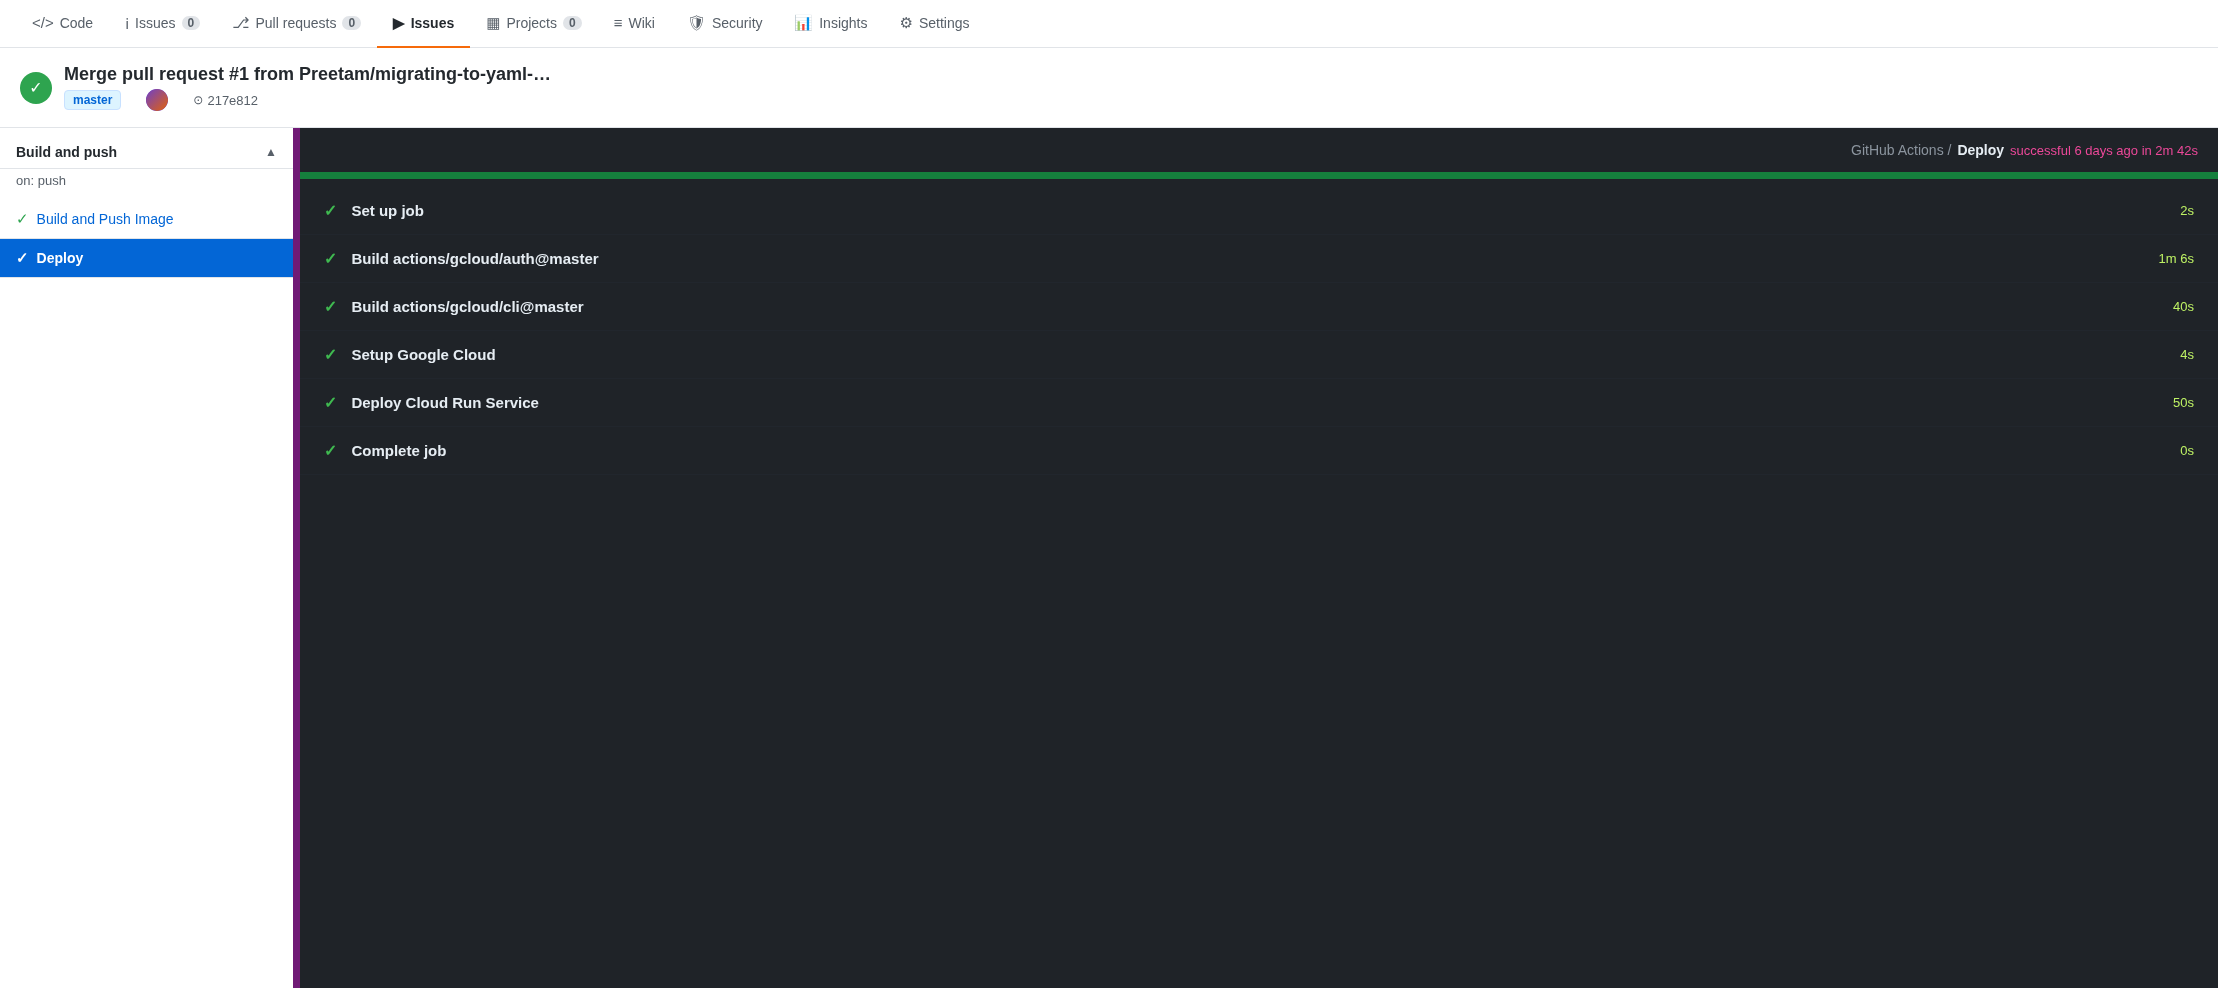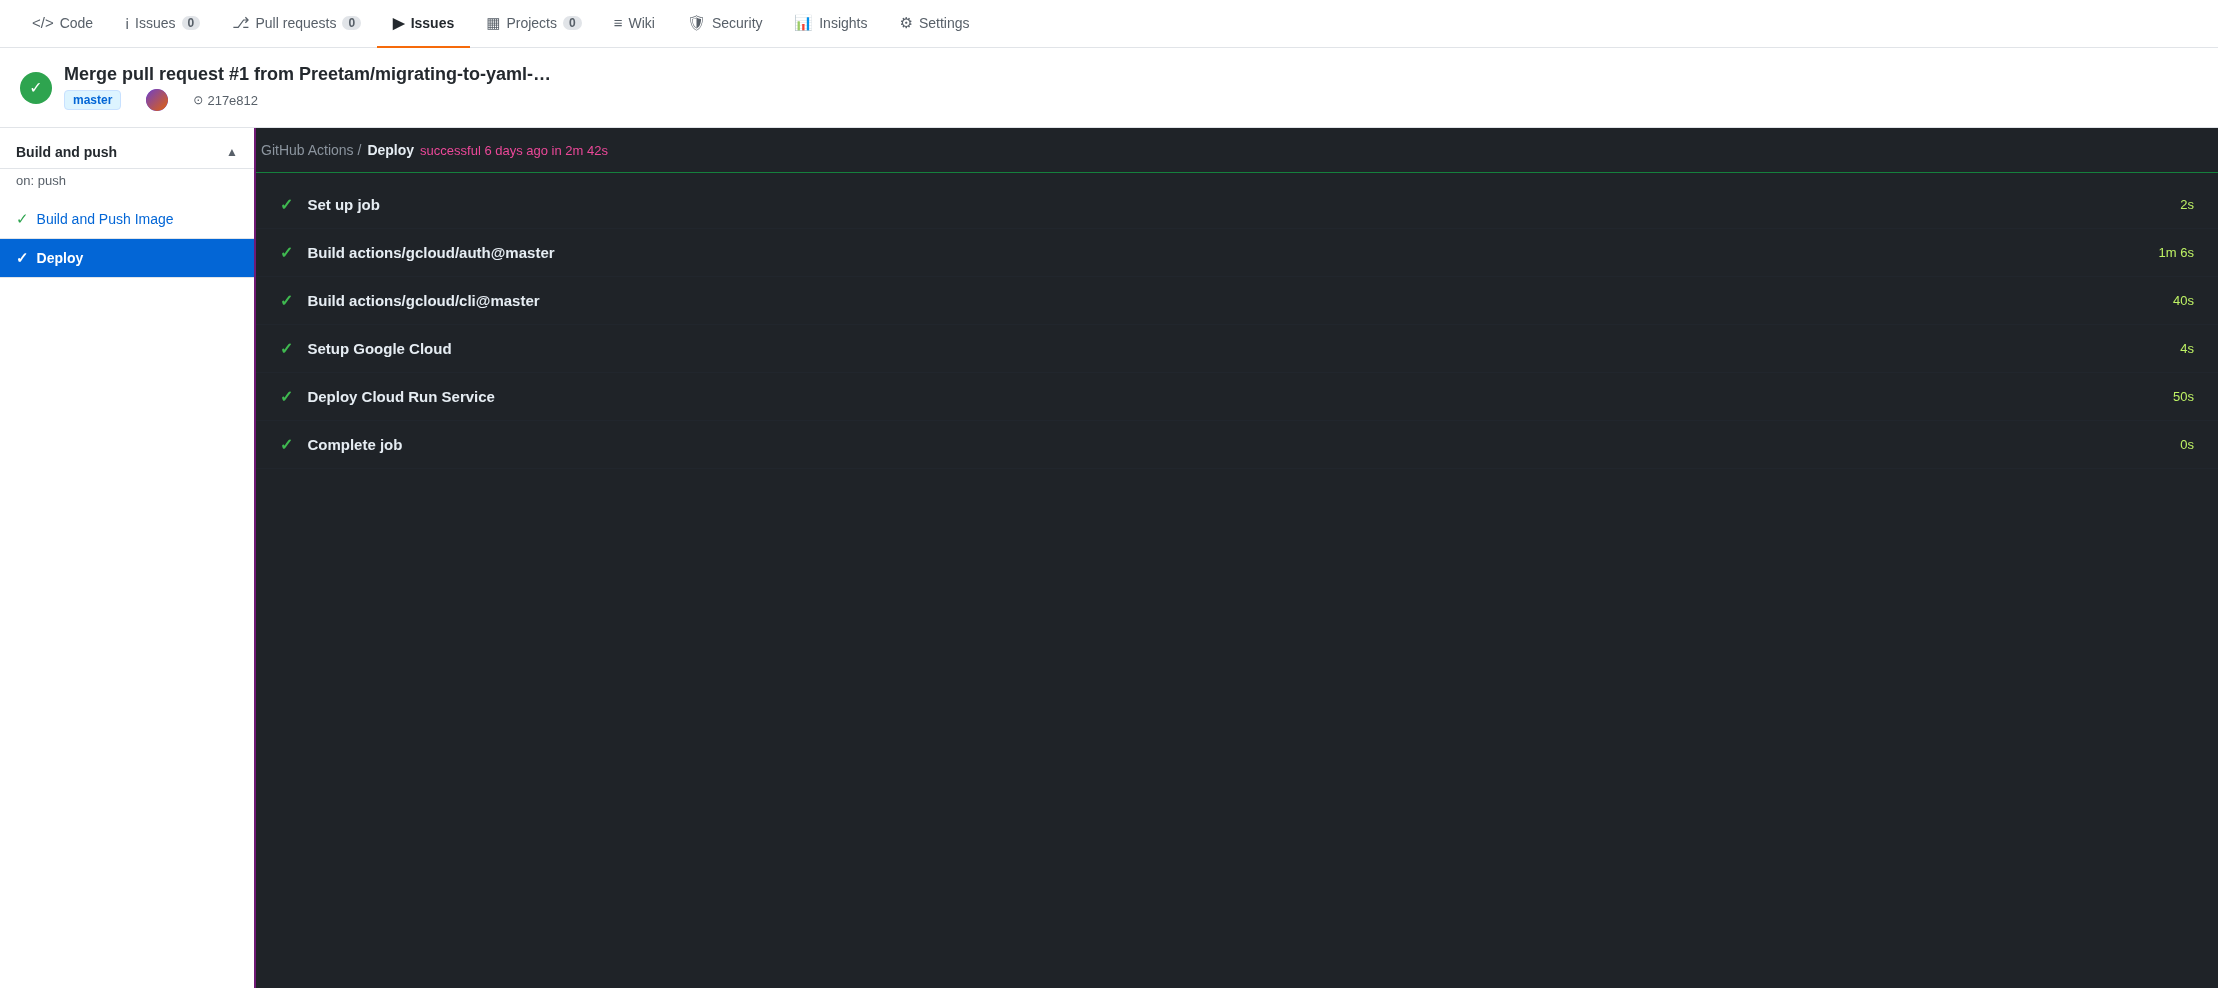--- a/index.html
+++ b/index.html
@@ -104,23 +104,23 @@
 
     
     .main-layout {
       display: flex;
       height: calc(100vh - 130px);
       min-height: 600px;
     }
 
     
     .left-sidebar {
-      width: 256px;
+      width: 300px;
       flex-shrink: 0;
-      border-right: 2px solid #701a75;
+      border-right: 7px solid #701a75;
       background: #fff;
       overflow-y: auto;
     }
     .sidebar-section-header {
       display: flex;
       align-items: center;
       justify-content: space-between;
       padding: 16px 16px 8px 16px;
       border-bottom: 1px solid #e1e4e8;
     }
@@ -157,23 +157,23 @@
     .right-panel {
       flex: 1;
       background: #1f2328;
       overflow-y: auto;
       display: flex;
       flex-direction: column;
     }
     .panel-header {
       display: flex;
       align-items: center;
-      justify-content: space-between;
-      padding: 14px 5px;
-      border-bottom: 1px solid #15803d;
+      justify-content: flex-end;
+      padding: 14px 20px;
+      border-bottom: 7px solid #15803d;
       background: #1f2328;
     }
     .panel-header-left {
       display: flex;
       align-items: center;
       gap: 6px;
       font-size: 14px;
       color: #8b949e;
     }
     .panel-header-left .deploy-label {

